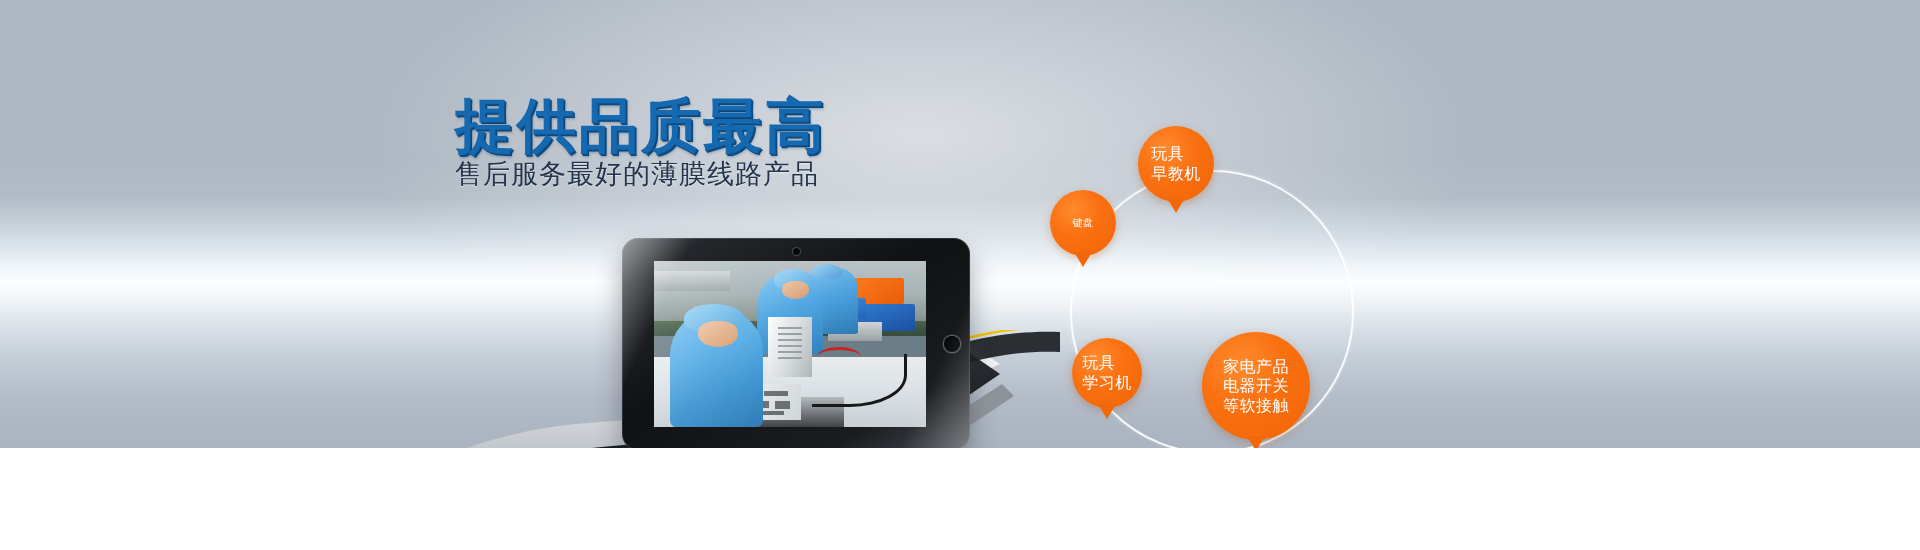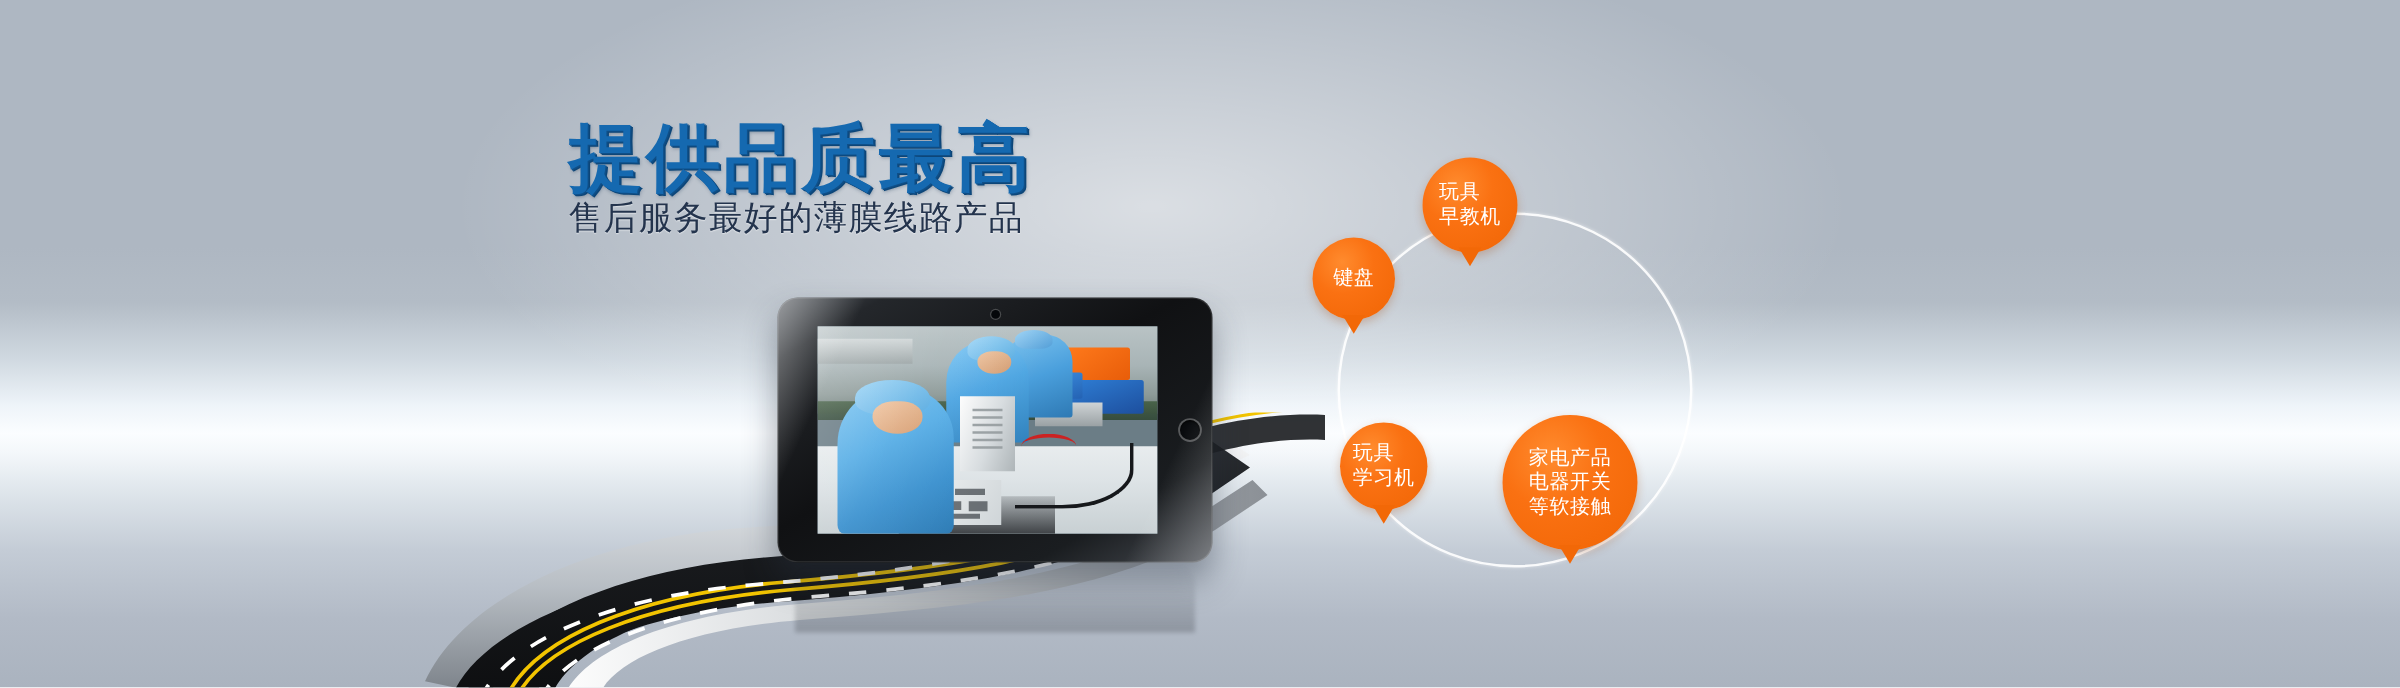--- a/index.html
+++ b/index.html
@@ -1,21 +1,21 @@
 <!DOCTYPE html>
 <html><head>
 <meta charset="utf-8">
 <style>
   html,body{margin:0;padding:0;}
   body{
     width:1920px;height:550px;overflow:hidden;
     font-family:"Liberation Sans","DejaVu Sans",sans-serif;
   }
   .banner{
-    position:relative;width:1920px;height:550px;overflow:hidden;
+    position:relative;width:1920px;height:448px;overflow:hidden;
     background:
       radial-gradient(ellipse 900px 360px at 48% 30%, rgba(255,255,255,.55) 0%, rgba(255,255,255,0) 62%),
       linear-gradient(to bottom,
         #aeb7c2 0%,
         #aeb7c2 36%,
         #b3bcc6 44%,
         #cfd8e0 52%,
         #eef4f9 59%,
         #fbfdff 63%,
         #f3f7fa 66%,
@@ -148,21 +148,21 @@
     text-align:left;line-height:1.22;letter-spacing:.5px;
     box-shadow:0 3px 8px rgba(160,70,10,.28);
   }
   .bubble .tail{
     position:absolute;left:50%;bottom:-11px;margin-left:-9px;
     width:0;height:0;border-left:9px solid transparent;border-right:9px solid transparent;
     border-top:15px solid #f26807;
   }
   .b-top{left:108px;top:-4px;width:76px;height:76px;font-size:16px;}
   .b-right{left:220px;top:52px;width:86px;height:86px;font-size:16px;}
-  .b-left{left:20px;top:60px;width:66px;height:66px;font-size:16px;}
+  .b-left{left:20px;top:60px;width:66px;height:66px;font-size:10px;}
   .b-bl{left:42px;top:208px;width:70px;height:70px;font-size:16px;}
   .b-br{left:172px;top:202px;width:108px;height:108px;font-size:16px;}
 </style>
 </head>
 <body>
 
 <div class="banner">
 
   <div class="copy">
     <div class="headline">提供品质最高</div>

